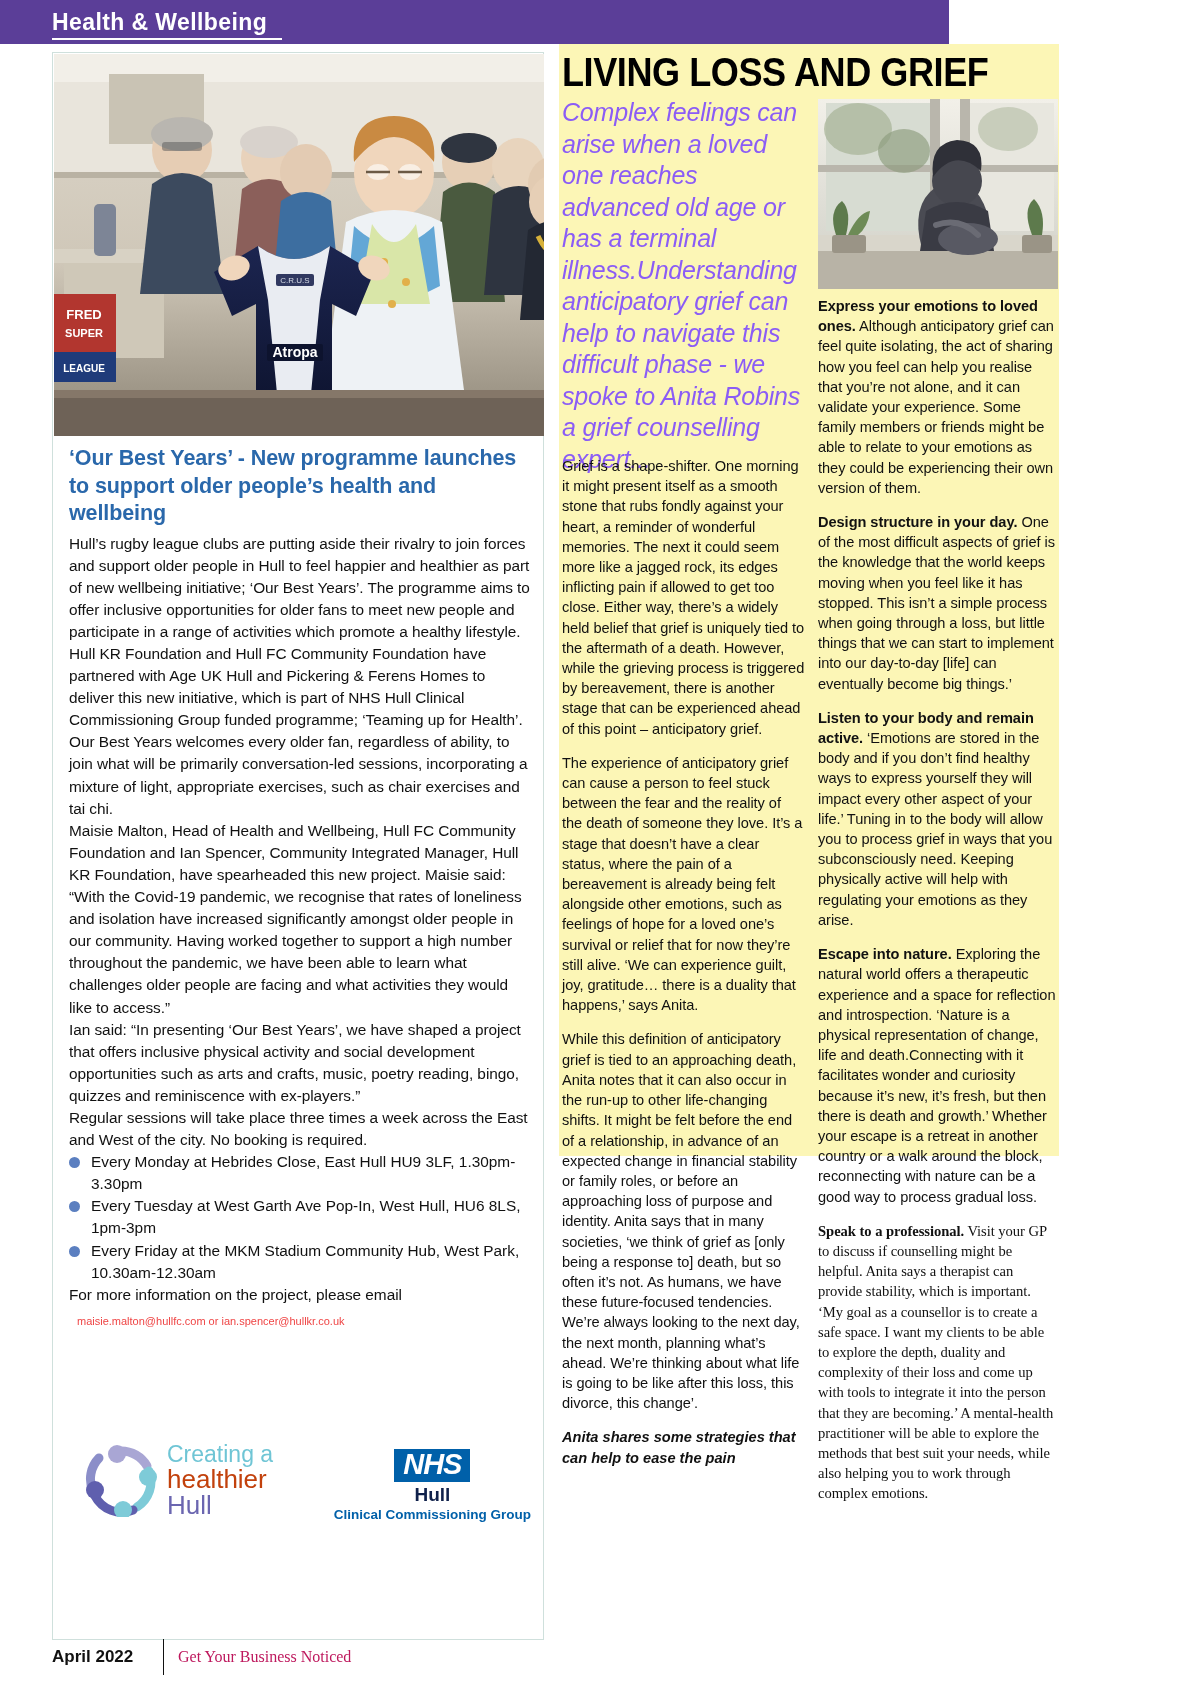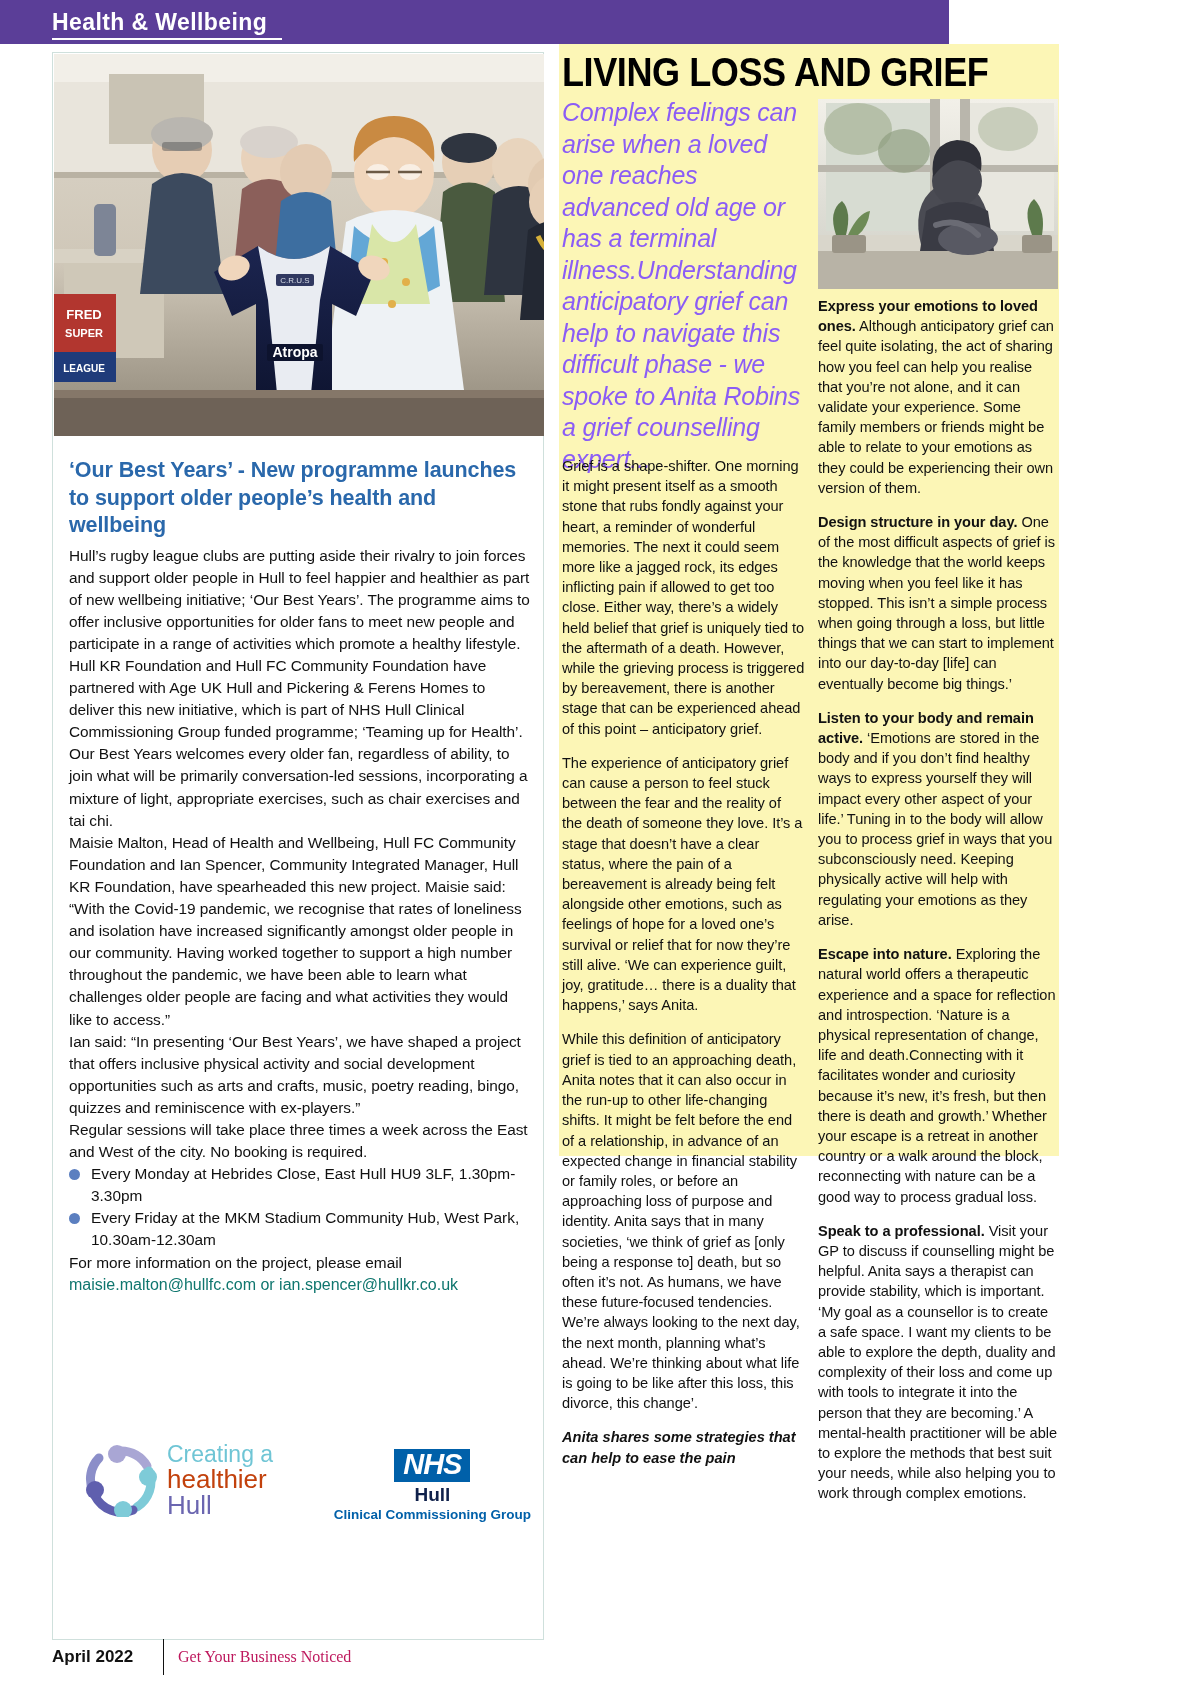--- a/index.html
+++ b/index.html
@@ -68,21 +68,21 @@
     left: 16px;
     top: 392px;
     width: 462px;
   }
 
   .article-heading {
     color: #2a68ab;
     font-size: 21.5px;
     font-weight: bold;
     line-height: 1.28;
-    margin: 12px 0 5px 0;
+    margin: 0 0 5px 0;
     letter-spacing: -0.1px;
   }
 
   .left-para {
     font-size: 15.4px;
     line-height: 1.435;
     color: #111111;
     margin: 0;
     letter-spacing: -0.05px;
   }
@@ -98,24 +98,24 @@
   .bullet-dot {
     position: absolute;
     left: 0;
     top: 6px;
     width: 11px;
     height: 11px;
     border-radius: 50%;
     background: #5b7fc0;
   }
   .email-line {
-    font-size: 16px;
+    font-size: 11px;
     line-height: 1.435;
-    color: #0f766e;
-    margin: 0;
+    color: #ef4444;
+    margin: 8px;
   }
 
   
   .logo-row {
     position: absolute;
     left: 16px;
     top: 1342px;
     width: 462px;
     height: 96px;
     margin-top: 44px;
@@ -224,21 +224,21 @@
     width: 240px;
   }
 
   .body-para {
     font-size: 14.6px;
     line-height: 1.385;
     color: #111111;
     margin: 0 0 14px 0;
     letter-spacing: -0.05px;
   }
-  .body-para:last-child { margin-bottom: 0; }
+  .body-para:last-child { margin-bottom: 0; font-family: Liberation Serif, serif; }
   .body-para b { font-weight: bold; }
   .tail-italic {
     font-size: 14.6px;
     line-height: 1.385;
     color: #111111;
     font-style: italic;
     font-weight: bold;
     margin: 0;
   }
 
@@ -370,20 +370,24 @@
     <p class="left-para">Hull’s rugby league clubs are putting aside their rivalry to join forces and support older people in Hull to feel happier and healthier as part of new wellbeing initiative; ‘Our Best Years’. The programme aims to offer inclusive opportunities for older fans to meet new people and participate in a range of activities which promote a healthy lifestyle.</p>
     <p class="left-para">Hull KR Foundation and Hull FC Community Foundation have partnered with Age UK Hull and Pickering &amp; Ferens Homes to deliver this new initiative, which is part of NHS Hull Clinical Commissioning Group funded programme; ‘Teaming up for Health’.</p>
     <p class="left-para">Our Best Years welcomes every older fan, regardless of ability, to join what will be primarily conversation-led sessions, incorporating a mixture of light, appropriate exercises, such as chair exercises and tai chi.</p>
     <p class="left-para">Maisie Malton, Head of Health and Wellbeing, Hull FC Community Foundation and Ian Spencer, Community Integrated Manager, Hull KR Foundation, have spearheaded this new project. Maisie said: “With the Covid-19 pandemic, we recognise that rates of loneliness and isolation have increased significantly amongst older people in our community. Having worked together to support a high number throughout the pandemic, we have been able to learn what challenges older people are facing and what activities they would like to access.”</p>
     <p class="left-para">Ian said: “In presenting ‘Our Best Years’, we have shaped a project that offers inclusive physical activity and social development opportunities such as arts and crafts, music, poetry reading, bingo, quizzes and reminiscence with ex-players.”</p>
     <p class="left-para">Regular sessions will take place three times a week across the East and West of the city. No booking is required.</p>
 
     <p class="bullet-line">
       <span class="bullet-dot"></span>
       <span>Every Monday at Hebrides Close, East Hull HU9 3LF, 1.30pm-3.30pm</span>
+    </p>
+    <p class="bullet-line">
+      <span class="bullet-dot"></span>
+      <span>Every Tuesday at West Garth Ave Pop-In, West Hull, HU6 8LS, 1pm-3pm</span>
     </p>
     <p class="bullet-line">
       <span class="bullet-dot"></span>
       <span>Every Friday at the MKM Stadium Community Hub, West Park, 10.30am-12.30am</span>
     </p>
 
     <p class="left-para">For more information on the project, please email</p>
     <p class="email-line">maisie.malton@hullfc.com or ian.spencer@hullkr.co.uk</p>
   </div>
 

